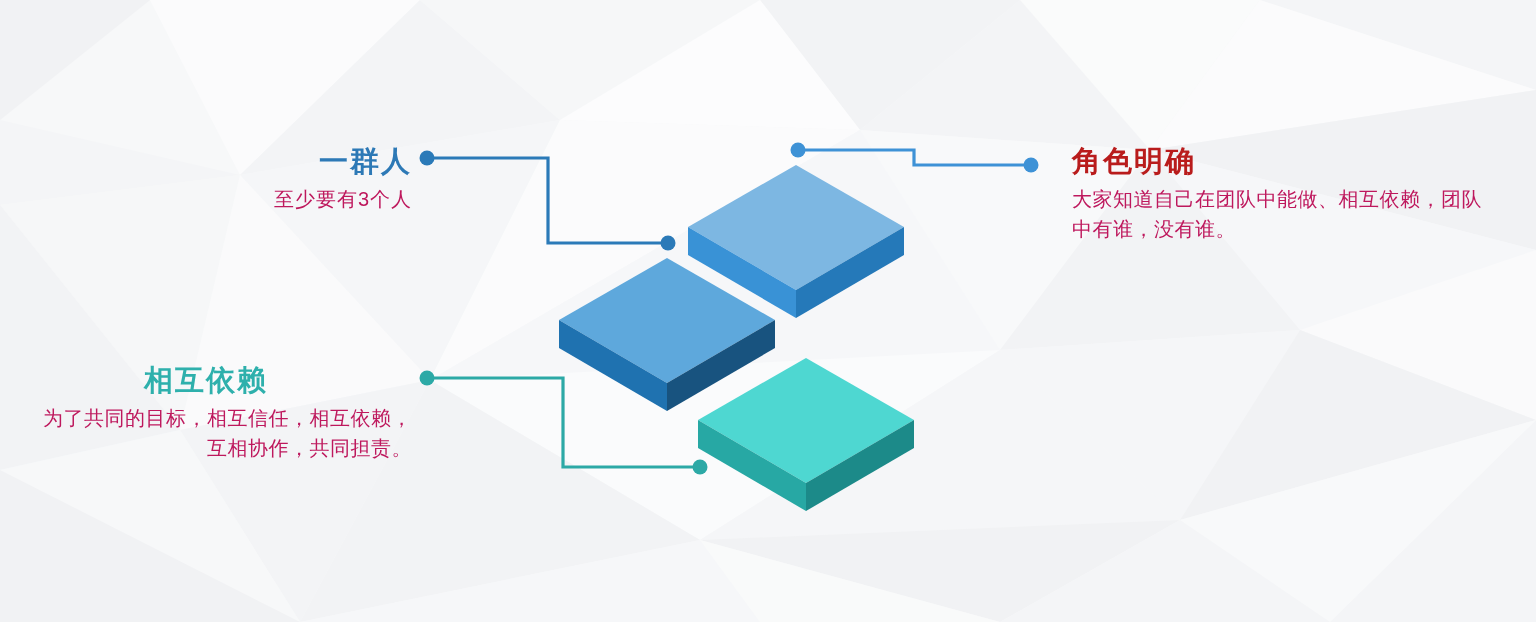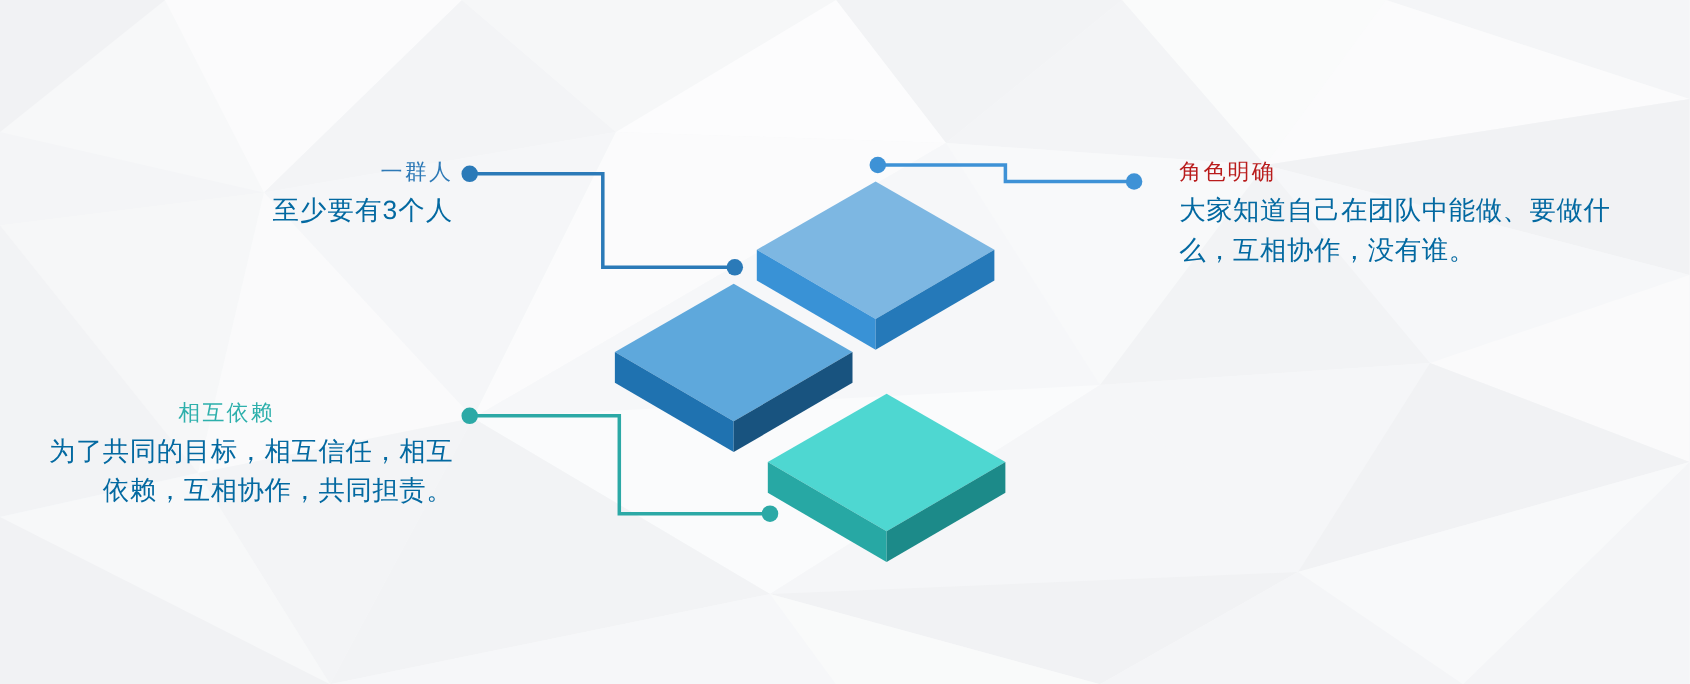--- a/index.html
+++ b/index.html
@@ -8,30 +8,30 @@
     background:#f7f8f9;
     font-family:"Liberation Sans","DejaVu Sans",sans-serif;
     position:relative;
   }
   #stage{position:absolute;inset:0;width:1536px;height:622px;}
   .bg-layer{position:absolute;inset:0;width:1536px;height:622px;z-index:0;}
   .art-layer{position:absolute;inset:0;width:1536px;height:622px;z-index:1;}
   .txt{position:absolute;z-index:2;}
 
   .heading{
-    font-size:20px;
-    font-weight:normal;
+    font-size:29px;
+    font-weight:bold;
     letter-spacing:2px;
     line-height:1.1;
     white-space:nowrap;
     margin:0 0 6px 0;
   }
   .body-text{
-    font-size:24px;
-    color:#0369a1;
+    font-size:20px;
+    color:#be185d;
     line-height:1.52;
     letter-spacing:0.5px;
     margin:0;
   }
 
   
   #block-group{left:0;top:146px;width:412px;text-align:right;}
   #block-group .heading{color:#2d79b6;}
   #block-group .body-text{letter-spacing:1px;}
 
@@ -128,21 +128,21 @@
     </g>
   </svg>
 
   <div class="txt" id="block-group">
     <p class="heading">一群人</p>
     <p class="body-text">至少要有3个人</p>
   </div>
 
   <div class="txt" id="block-role">
     <p class="heading">角色明确</p>
-    <p class="body-text">大家知道自己在团队中能做、要做什么，互相协作，没有谁。</p>
+    <p class="body-text">大家知道自己在团队中能做、相互依赖，团队中有谁，没有谁。</p>
   </div>
 
   <div class="txt" id="block-interdep">
     <p class="heading">相互依赖</p>
     <p class="body-text">为了共同的目标，相互信任，相互依赖，互相协作，共同担责。</p>
   </div>
 
 </div>
 
 </body></html>

